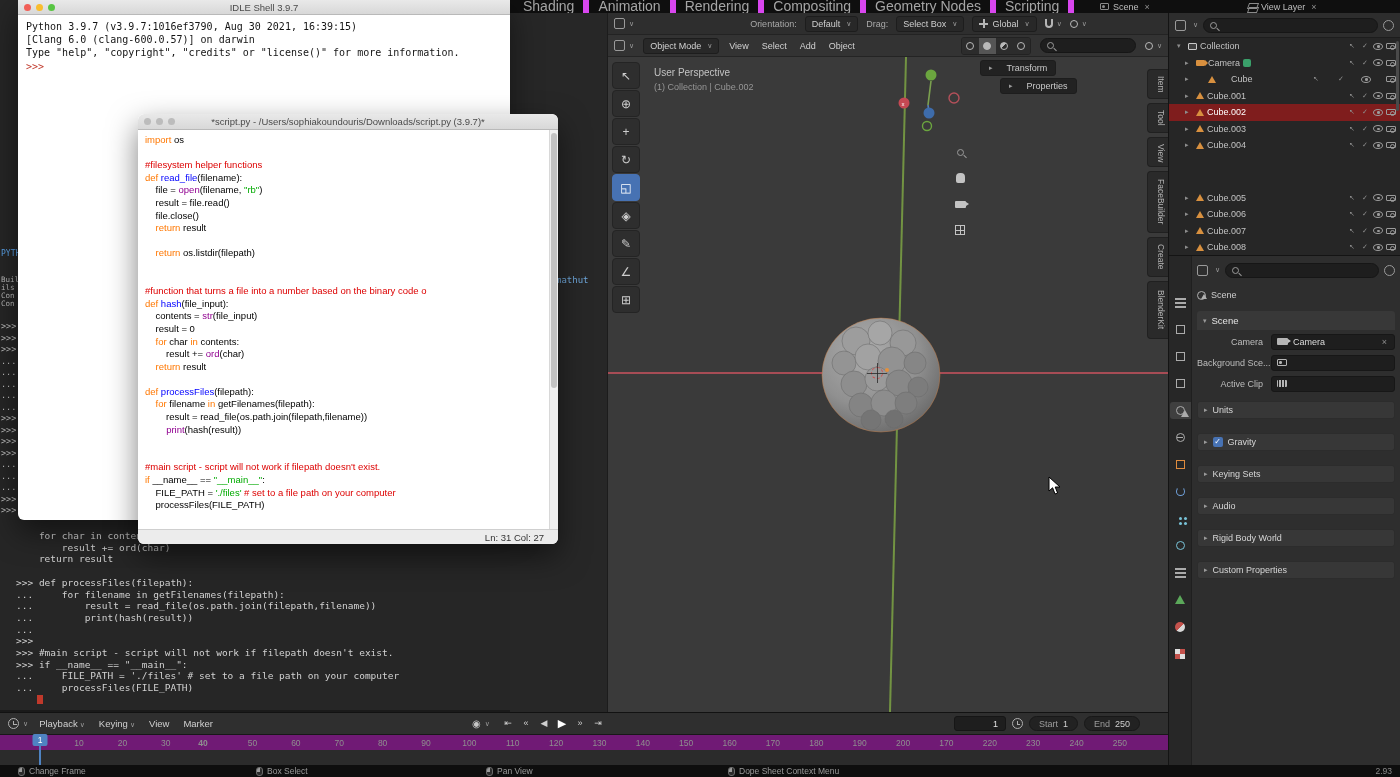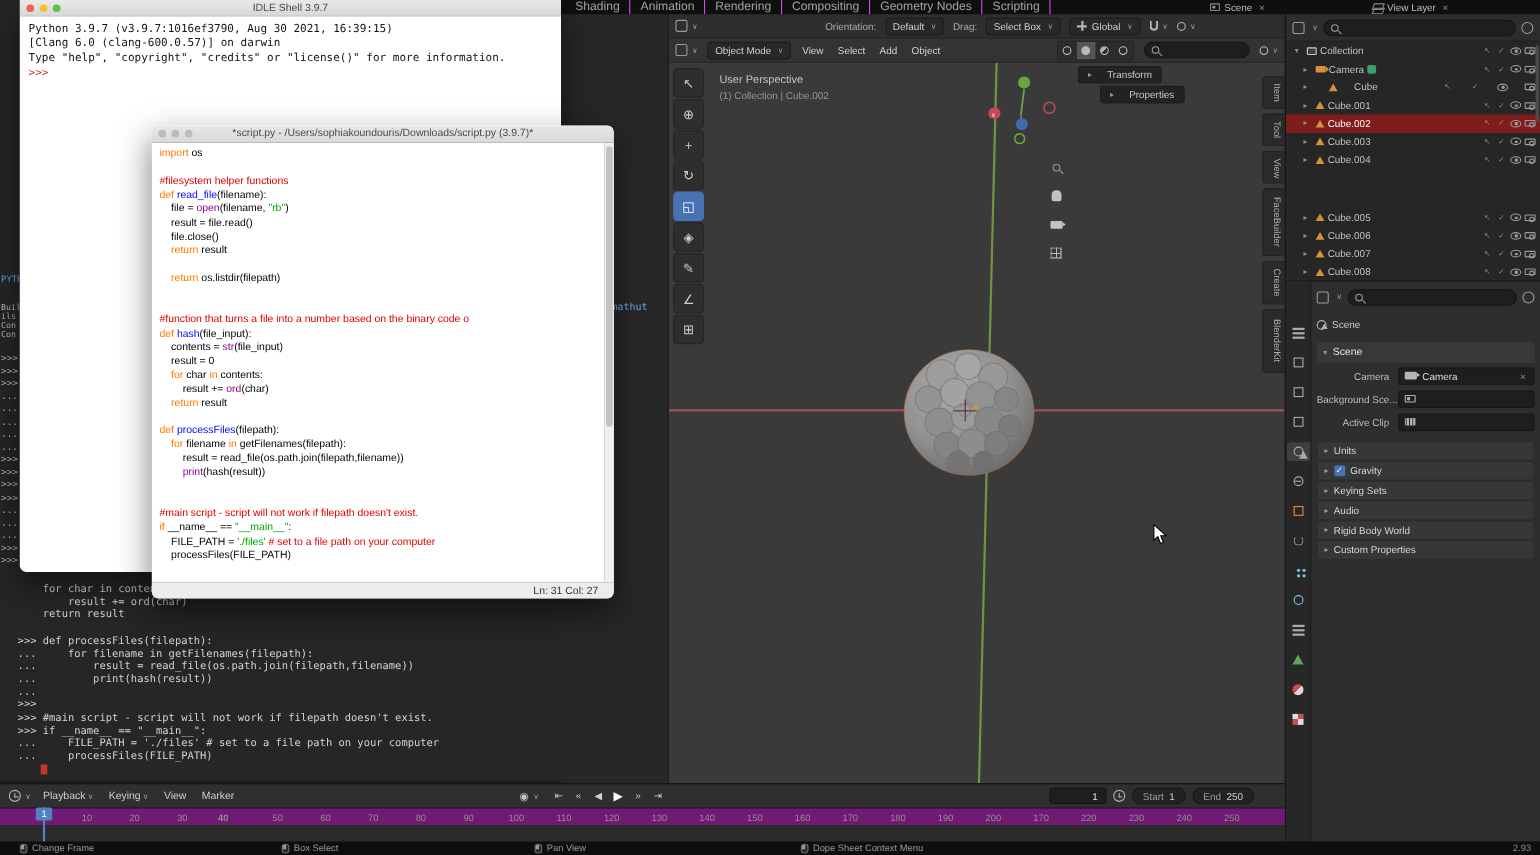--- a/index.html
+++ b/index.html
@@ -4,21 +4,21 @@
 <style>
 *{margin:0;padding:0;box-sizing:border-box}
 html,body{background:#000}
 #screen{position:relative;width:1400px;height:777px;background:#1a1a1a;overflow:hidden;
   font-family:"Liberation Sans",sans-serif;font-size:10px;color:#ccc}
 .mono{font-family:"DejaVu Sans Mono",monospace}
 .caret{font-size:7px;color:#9a9a9a;margin-left:2px}
 
 #bl-topbar{position:absolute;left:0;top:0;width:1400px;height:13px;background:#0f0f0f;display:flex}
 #ws-tabs{position:absolute;left:514px;top:0;height:13px;display:flex}
-.ws-tab{font-size:11px;line-height:13px;color:#a5a5a5;padding:0 9px;border-right:1px solid #d946ef;white-space:nowrap}
+.ws-tab{font-size:14px;line-height:13px;color:#a5a5a5;padding:0 9px;border-right:6px solid #d946ef;white-space:nowrap}
 .tb-sel{position:absolute;top:0;height:13px;display:flex;align-items:center;gap:4px;font-size:9px;color:#bdbdbd;white-space:nowrap}
 .ic-photo{width:9px;height:7px;border:1px solid #8a8a8a;border-radius:1px;position:relative}
 .ic-photo::after{content:"";position:absolute;left:1px;top:1px;width:3px;height:3px;border-radius:50%;background:#8a8a8a}
 .ic-layers{width:9px;height:8px;position:relative}
 .ic-layers::before,.ic-layers::after{content:"";position:absolute;left:0;width:8px;height:4px;border:1px solid #8a8a8a;transform:skewX(-20deg)}
 .ic-layers::before{top:0}.ic-layers::after{top:4px}
 .x-btn{color:#8f8f8f;font-size:9px;padding:0 2px}
 
 #bl-toolsettings{position:absolute;left:608px;top:13px;width:560px;height:22px;background:#2e2e2e;
   border-bottom:1px solid #232323;display:flex;align-items:center;gap:8px;padding:0 6px;font-size:9px;color:#cfcfcf}
@@ -120,21 +120,21 @@
 .scene-mini::after{content:"";position:absolute;left:3px;top:2px;border-left:3px solid transparent;border-right:3px solid transparent;border-bottom:5px solid #b0b0b0}
 #prop-section-header{height:19px;display:flex;align-items:center;gap:5px;background:#383838;border-radius:3px 3px 0 0;
   padding:0 6px;margin-top:6px;font-size:9.5px;color:#e3e3e3}
 .prop-field{display:flex;align-items:center;height:19px;margin-top:2px}
 .prop-label{width:74px;text-align:right;padding-right:8px;color:#bdbdbd;font-size:9px;white-space:nowrap;overflow:hidden}
 .prop-widget{flex:1;display:flex;align-items:center;gap:5px;background:#1e1e1e;border:1px solid #171717;border-radius:3px;height:16px;padding:0 5px;color:#dcdcdc;font-size:9px}
 .film-ic{width:10px;height:7px;background:#b5b5b5;border-radius:1px;
   background-image:linear-gradient(90deg,#1e1e1e 1px,transparent 1px);background-size:3px 2px;background-position:1px 0}
 .img-ic{width:10px;height:7px;border:1px solid #b5b5b5;border-radius:1px;position:relative}
 .img-ic::after{content:"";position:absolute;left:1px;top:1px;width:2.5px;height:2.5px;border-radius:50%;background:#b5b5b5}
-#prop-sections{margin-top:8px;display:flex;flex-direction:column;gap:0}
+#prop-sections{margin-top:8px;display:flex;flex-direction:column;gap:14px}
 .prop-sec{height:18px;background:#373737;border:1px solid #2c2c2c;border-radius:3px;display:flex;align-items:center;gap:5px;padding:0 6px;font-size:9px;color:#d6d6d6}
 .cb{width:10px;height:10px;background:#4772b3;border-radius:2px;color:#fff;font-size:8px;line-height:10px;text-align:center}
 
 #bl-timeline{position:absolute;left:0;top:712px;width:1168px;height:53px;background:#2f2f2f;border-top:1px solid #121212}
 #tl-header{position:relative;height:21px;display:flex;align-items:center;gap:10px;padding:0 8px;font-size:9.5px;color:#d0d0d0}
 .clock-ic{width:11px;height:11px;border:1.3px solid #b0b0b0;border-radius:50%;position:relative;flex:none}
 .clock-ic::after{content:"";position:absolute;left:4px;top:2px;width:1.3px;height:4px;background:#b0b0b0}
 .clock-ic::before{content:"";position:absolute;left:4px;top:4.5px;width:3.5px;height:1.3px;background:#b0b0b0}
 #tl-transport{position:absolute;left:500px;top:2px;display:flex;align-items:center;gap:2px}
 .t-btn{min-width:16px;height:16px;display:flex;align-items:center;justify-content:center;color:#cfcfcf;font-size:9px;border-radius:2px}

